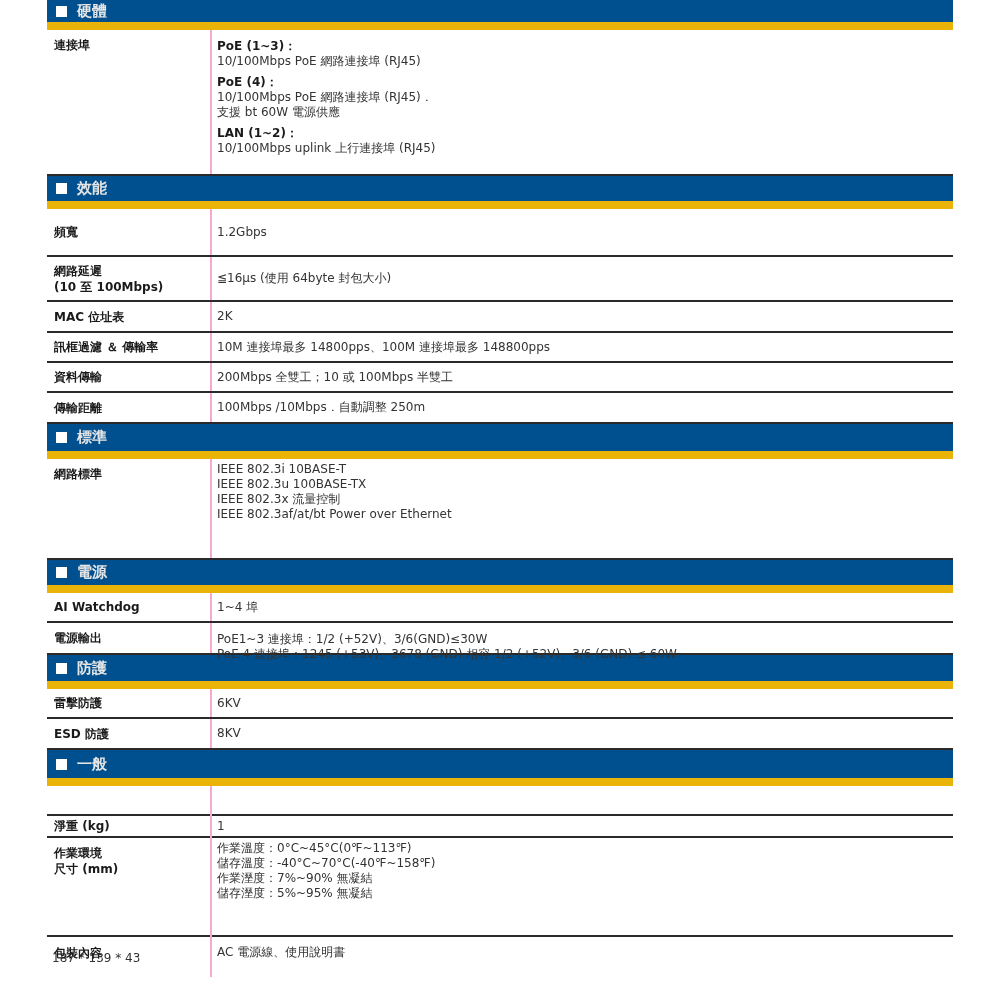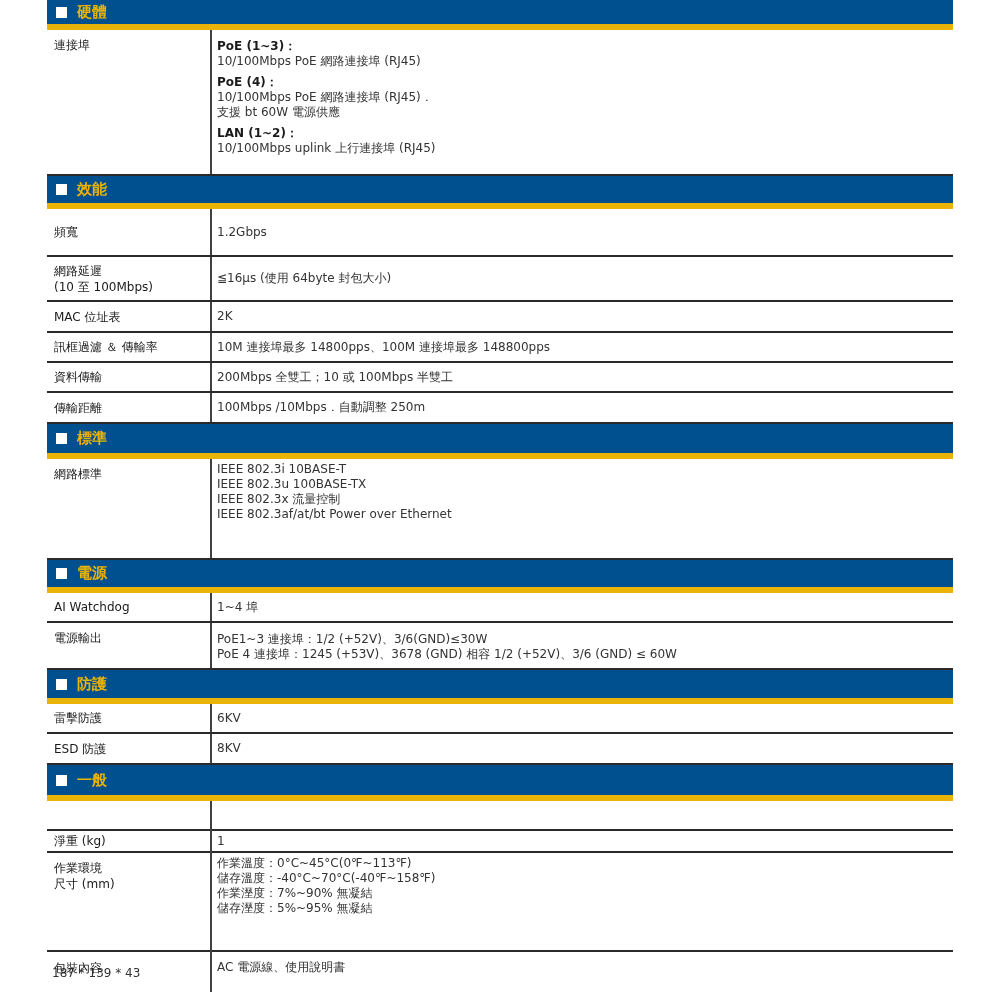--- a/index.html
+++ b/index.html
@@ -16,50 +16,50 @@
       color: #1a1a1a;
     }
     .spec {
       position: absolute;
       left: 47px;
       top: 0;
       width: 906px;
     }
     .sec-header {
       background: #00508f;
-      color: #eab308;
+      color: #e5e5e5;
       display: flex;
       align-items: center;
       font-size: 15px;
       font-weight: bold;
       box-sizing: border-box;
-      border-bottom: 6px solid #eab308;
+      border-bottom: 8px solid #eab308;
     }
     .sec-header .sq {
       display: inline-block;
       width: 11px;
       height: 11px;
       background: #ffffff;
       margin-left: 9px;
       margin-right: 10px;
     }
     .row {
       display: flex;
       box-sizing: border-box;
       border-bottom: 2px solid #2a2a2a;
     }
     .row .label {
       width: 165px;
       flex: 0 0 165px;
       box-sizing: border-box;
       padding: 0 0 0 7px;
       font-size: 12px;
-      font-weight: normal;
+      font-weight: bold;
       color: #1a1a1a;
-      border-right: 2px solid #404040;
+      border-right: 2px solid #f9a8d4;
       display: flex;
       flex-direction: column;
       justify-content: center;
       line-height: 16px;
     }
     .row .label.top {
       justify-content: flex-start;
       padding-top: 7px;
     }
     .row .value {
@@ -185,21 +185,21 @@
     <span>電源</span>
   </div>
   <div class="row" style="height:30px;">
     <div class="label">
         <span>AI Watchdog</span>
       </div>
     <div class="value">
         <span>1~4 埠</span>
       </div>
   </div>
-  <div class="row" style="height:47px;">
+  <div class="row" style="height:32px;">
     <div class="label top">
         <span>電源輸出</span>
       </div>
     <div class="value top line-tight" style="padding-top:9px;">
       <div>PoE1~3 連接埠：1/2 (+52V)、3/6(GND)≤30W</div>
       <div>PoE 4 連接埠：1245 (+53V)、3678 (GND)  相容 1/2 (+52V)、3/6 (GND) ≤ 60W</div>
     </div>
   </div>
 
   <div class="sec-header" style="height:34px;">

